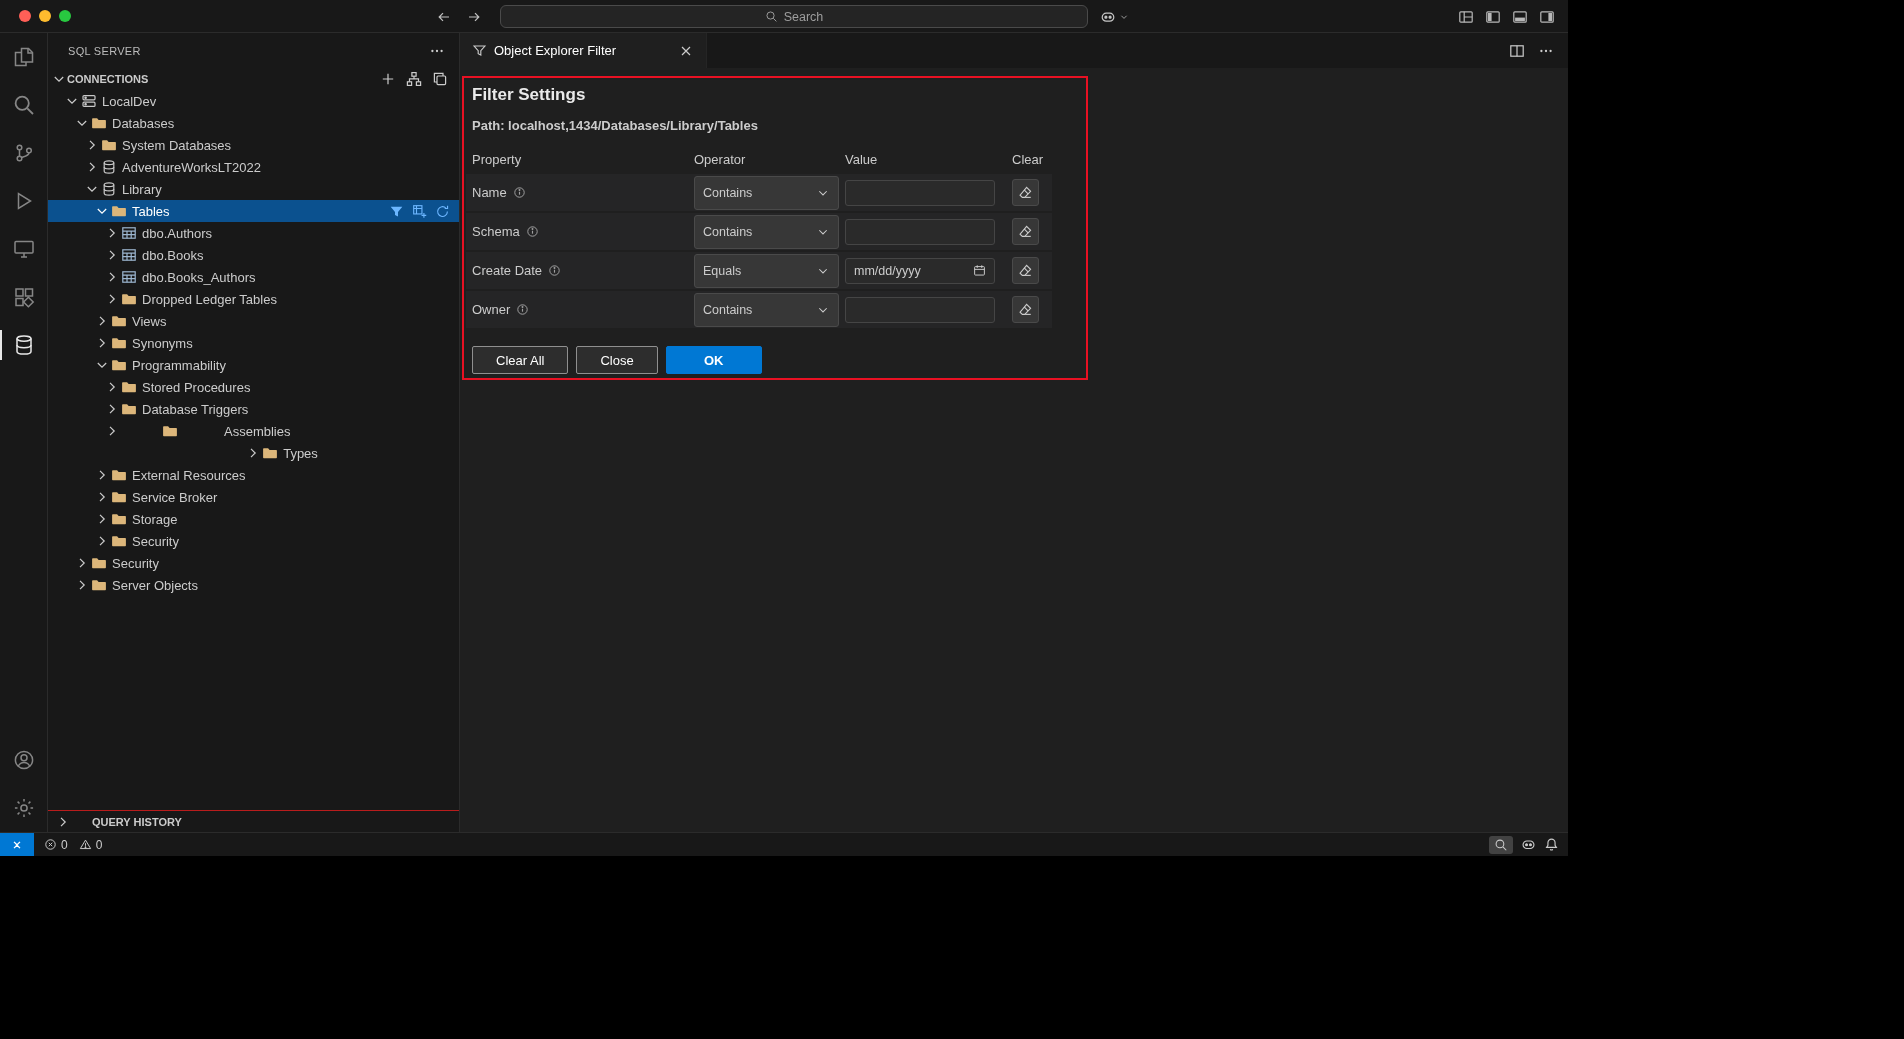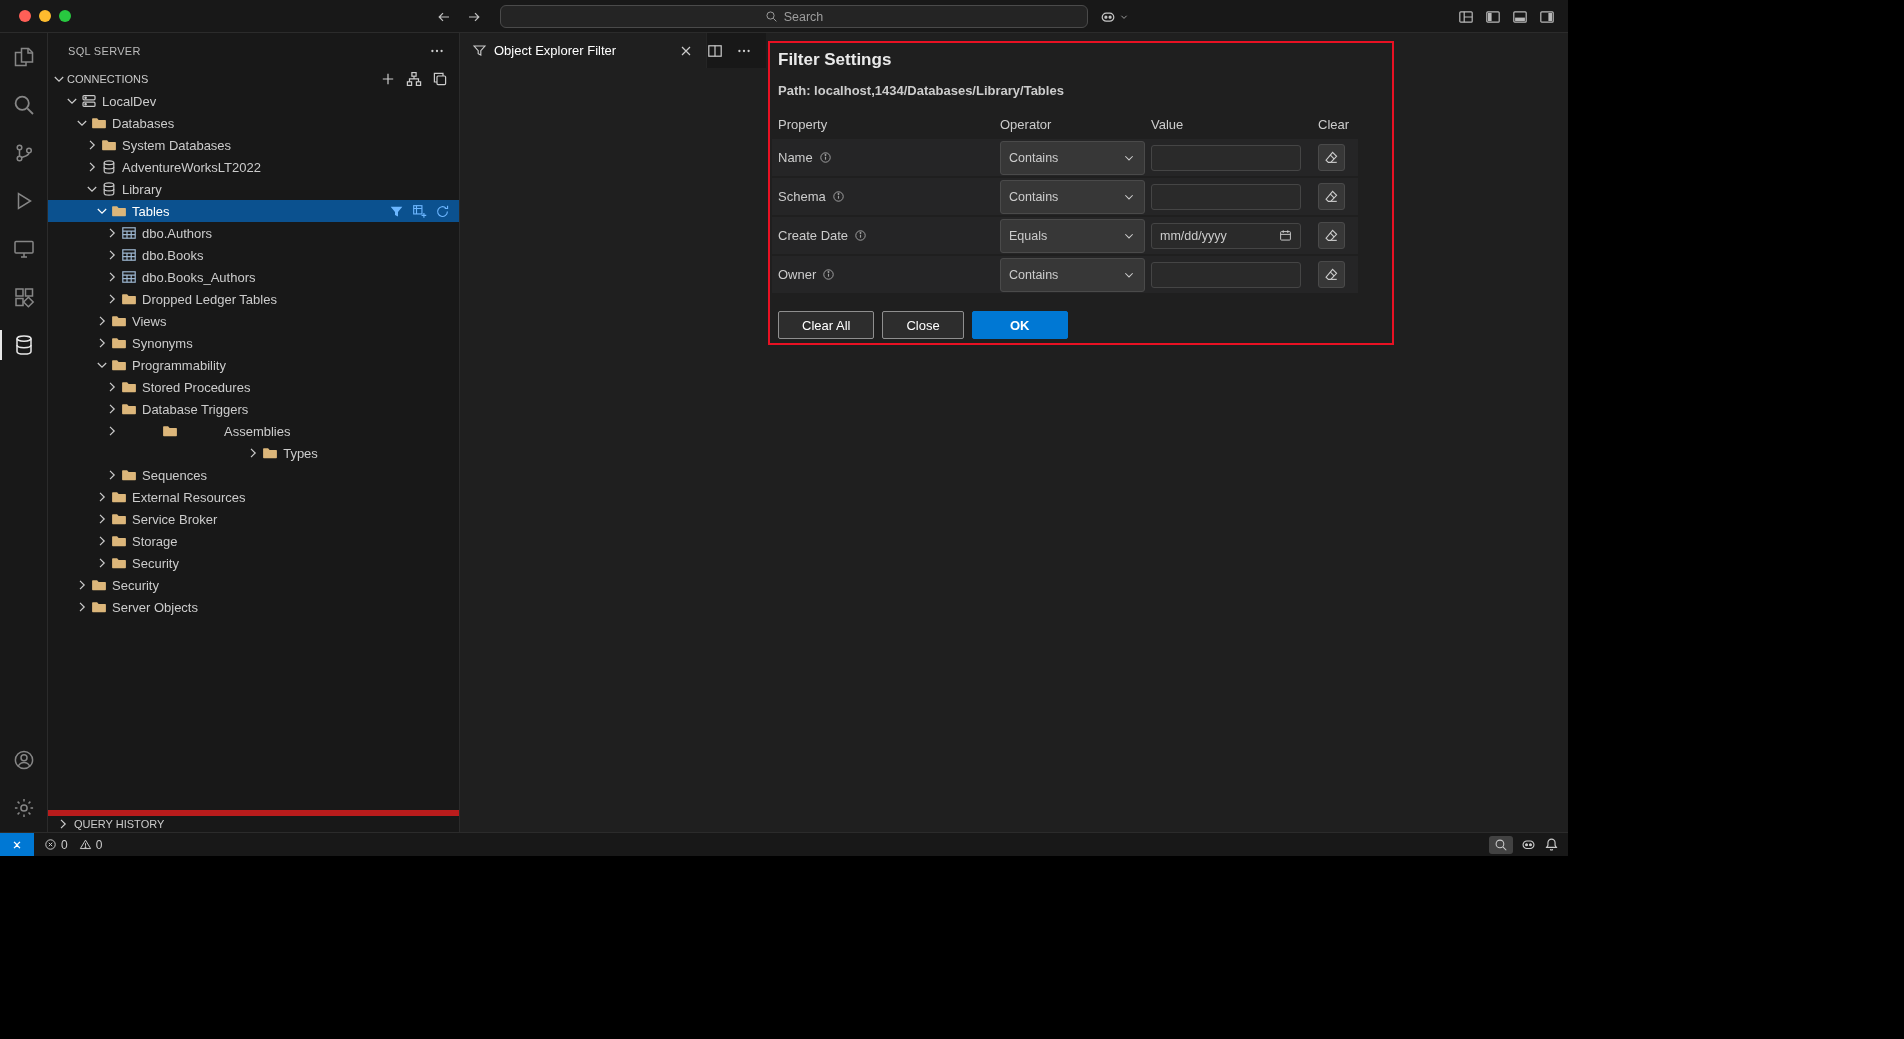--- a/index.html
+++ b/index.html
@@ -23,36 +23,36 @@
   .main{flex:1;display:flex;min-height:0}
   .activitybar{width:48px;background:#181818;border-right:1px solid #2b2b2b;display:flex;flex-direction:column}
   .ab-item{height:48px;display:flex;align-items:center;justify-content:center;color:#868686;position:relative;cursor:pointer}
   .ab-item.active{color:#e7e7e7}
   .ab-item.active::before{content:"";position:absolute;left:0;top:9px;bottom:9px;width:2px;background:#e7e7e7}
   .ab-spacer{margin-top:auto}
   
   .sidebar{width:412px;background:#181818;border-right:1px solid #2b2b2b;display:flex;flex-direction:column}
   .sidebar-header{height:35px;flex:0 0 35px;display:flex;align-items:center;padding:0 14px 0 20px;color:#bbbbbb;font-size:11px;letter-spacing:.3px}
   .sh-more{margin-left:auto;color:#cccccc;cursor:pointer}
-  .sec-header{height:22px;flex:0 0 22px;display:flex;align-items:center;color:#cccccc;font-size:11px;font-weight:400;cursor:pointer}
+  .sec-header{height:22px;flex:0 0 22px;display:flex;align-items:center;color:#cccccc;font-size:11px;font-weight:700;cursor:pointer}
   .sec-header .tw{margin-left:3px}
   .sec-actions{margin-left:auto;display:flex;gap:10px;margin-right:11px;color:#cccccc}
   .tree{flex:1;overflow:hidden;font-size:13px;color:#cccccc}
   .tree-row{height:22px;display:flex;align-items:center;white-space:nowrap;cursor:pointer}
   .tree-row.selected{background:var(--selection,#0b518f);color:#fff}
   .tl{margin-left:1px}
   .ti{margin:0 4px 0 1px}
   .icon-folder{color:var(--folder,#dcb67a)}
   .icon-database,.icon-server{color:#c8c8c8}
   .icon-table{color:#9db7d1}
   .row-actions{margin-left:auto;display:flex;gap:8px;padding-right:9px;color:var(--filter-action,#6cb6ff)}
-  .query-history{height:22px;flex:0 0 22px;border-top:6px solid #b91c1c;display:flex;align-items:center;
-    color:#cccccc;font-size:11px;font-weight:400;padding-left:7px;gap:3px;cursor:pointer}
+  .query-history{height:22px;flex:0 0 22px;border-top:1px solid #b91c1c;display:flex;align-items:center;
+    color:#cccccc;font-size:11px;font-weight:700;padding-left:7px;gap:21px;cursor:pointer}
   
-  .editor{flex:1;display:flex;flex-direction:row;min-width:0;background:#1f1f1f}
+  .editor{flex:1;display:flex;flex-direction:column;min-width:0;background:#1f1f1f}
   .tabbar{height:35px;flex:0 0 35px;background:#181818;display:flex;align-items:stretch}
   .tab{display:flex;align-items:center;gap:7px;padding:0 12px;background:#1f1f1f;color:#fff;font-size:13px;
     border-right:1px solid #252525;min-width:247px;cursor:pointer}
   .tab .tab-icon{color:#cccccc}
   .tab-close{margin-left:auto;color:#cccccc;cursor:pointer}
   .tab-actions{margin-left:auto;display:flex;align-items:center;gap:13px;padding-right:14px;color:#cccccc}
   .editor-content{flex:1;position:relative}
   .annotation{position:absolute;left:2px;top:8px;width:626px;height:304px;border:2px solid var(--annotation,#e81123);
     pointer-events:none;z-index:5}
   .p-title{position:absolute;left:12px;top:17px;font-size:17px;font-weight:600;color:#eaeaea}
@@ -545,33 +545,20 @@
                 <path d="M6 3.8 10.2 8 6 12.2"></path>
               </svg>
             </span>
             <span class="i ti icon-folder">
               <svg viewBox="0 0 16 16" fill="currentColor" stroke="none">
                 <path d="M1.8 3.2h4.3l1.5 1.7h6.6c.4 0 .7.3.7.7v7c0 .4-.3.7-.7.7H1.8c-.4 0-.7-.3-.7-.7V3.9c0-.4.3-.7.7-.7z"></path>
               </svg>
             </span>
             <span class="tl">Types</span>
           </div>
-          <div class="tree-row" style="padding-left: 56px;">
-            <span class="i tw">
-              <svg viewBox="0 0 16 16" fill="none" stroke="currentColor" stroke-width="1.2">
-                <path d="M6 3.8 10.2 8 6 12.2"></path>
-              </svg>
-            </span>
-            <span class="i ti icon-folder">
-              <svg viewBox="0 0 16 16" fill="currentColor" stroke="none">
-                <path d="M1.8 3.2h4.3l1.5 1.7h6.6c.4 0 .7.3.7.7v7c0 .4-.3.7-.7.7H1.8c-.4 0-.7-.3-.7-.7V3.9c0-.4.3-.7.7-.7z"></path>
-              </svg>
-            </span>
-            <span class="tl">Sequences</span>
-          </div>
           <div class="tree-row" style="padding-left: 46px;">
             <span class="i tw">
               <svg viewBox="0 0 16 16" fill="none" stroke="currentColor" stroke-width="1.2">
                 <path d="M6 3.8 10.2 8 6 12.2"></path>
               </svg>
             </span>
             <span class="i ti icon-folder">
               <svg viewBox="0 0 16 16" fill="currentColor" stroke="none">
                 <path d="M1.8 3.2h4.3l1.5 1.7h6.6c.4 0 .7.3.7.7v7c0 .4-.3.7-.7.7H1.8c-.4 0-.7-.3-.7-.7V3.9c0-.4.3-.7.7-.7z"></path>
               </svg>

